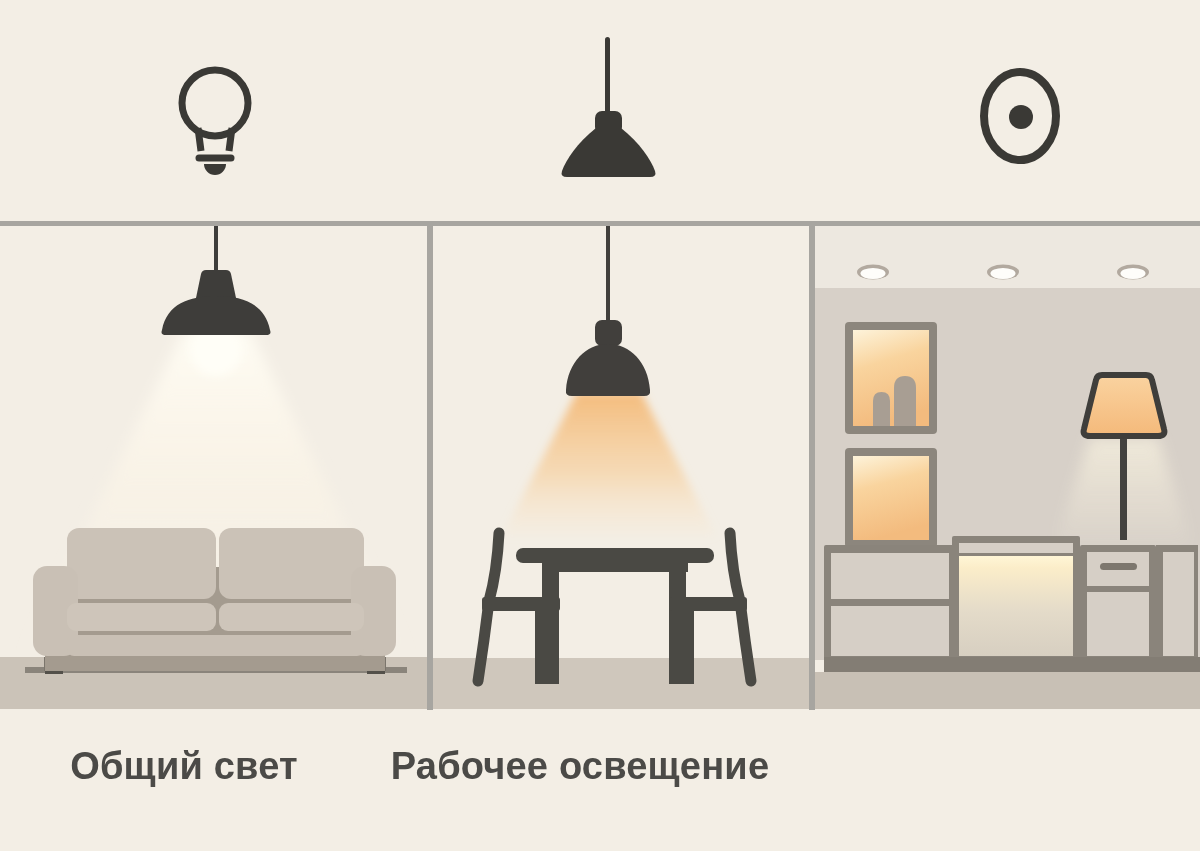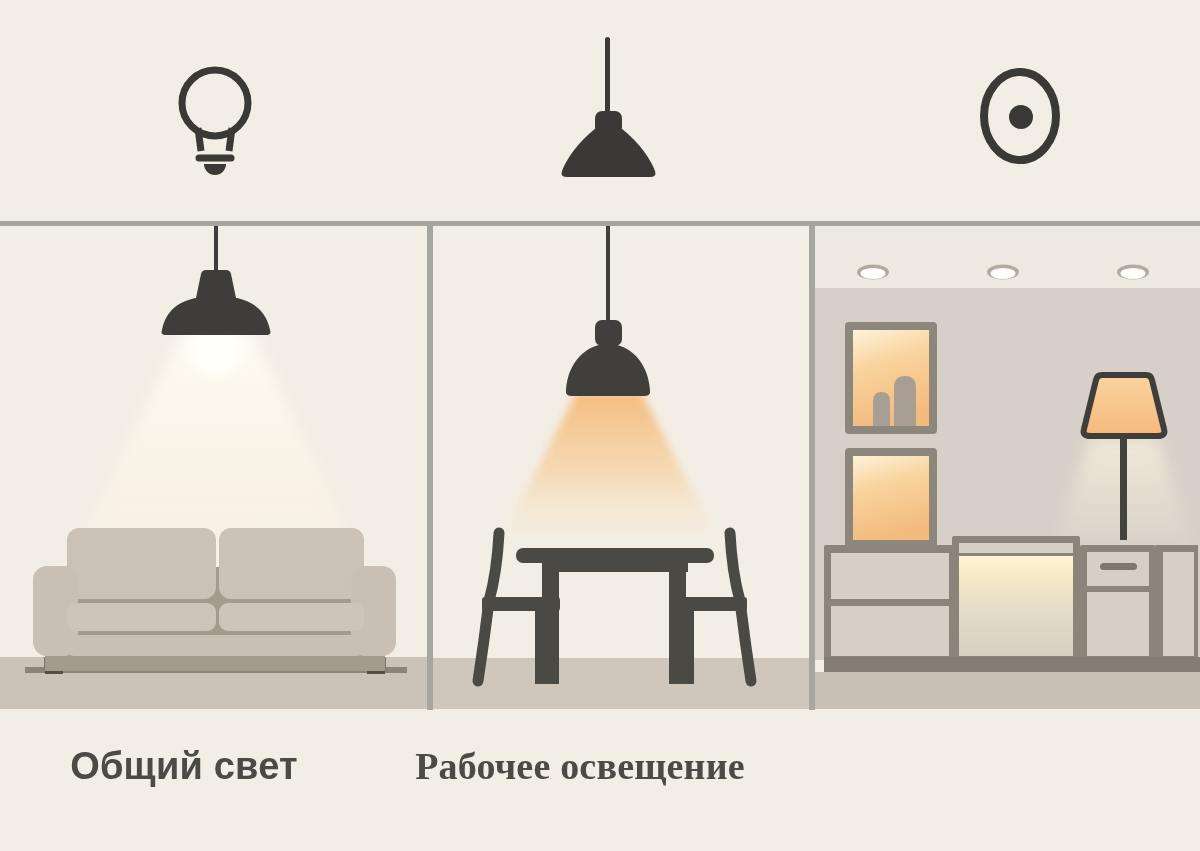--- a/index.html
+++ b/index.html
@@ -20,21 +20,21 @@
     top:744px;
     transform:translateX(-50%);
     font-size:38px;
     font-weight:700;
     line-height:44px;
     color:var(--label_text);
     white-space:nowrap;
     letter-spacing:.2px;
   }
   .label-1{left:184px;}
-  .label-2{left:580px;font-family:Liberation Serif, serif;}
+  .label-2{left:580px;}
   .label-3{left:956px;}
 </style>
 </head>
 <body>
 
 <div class="stage">
 
 <svg width="1200" height="851" viewBox="0 0 1200 851">
   <defs>
     <linearGradient id="coneW" gradientUnits="userSpaceOnUse" x1="0" y1="330" x2="0" y2="662">

